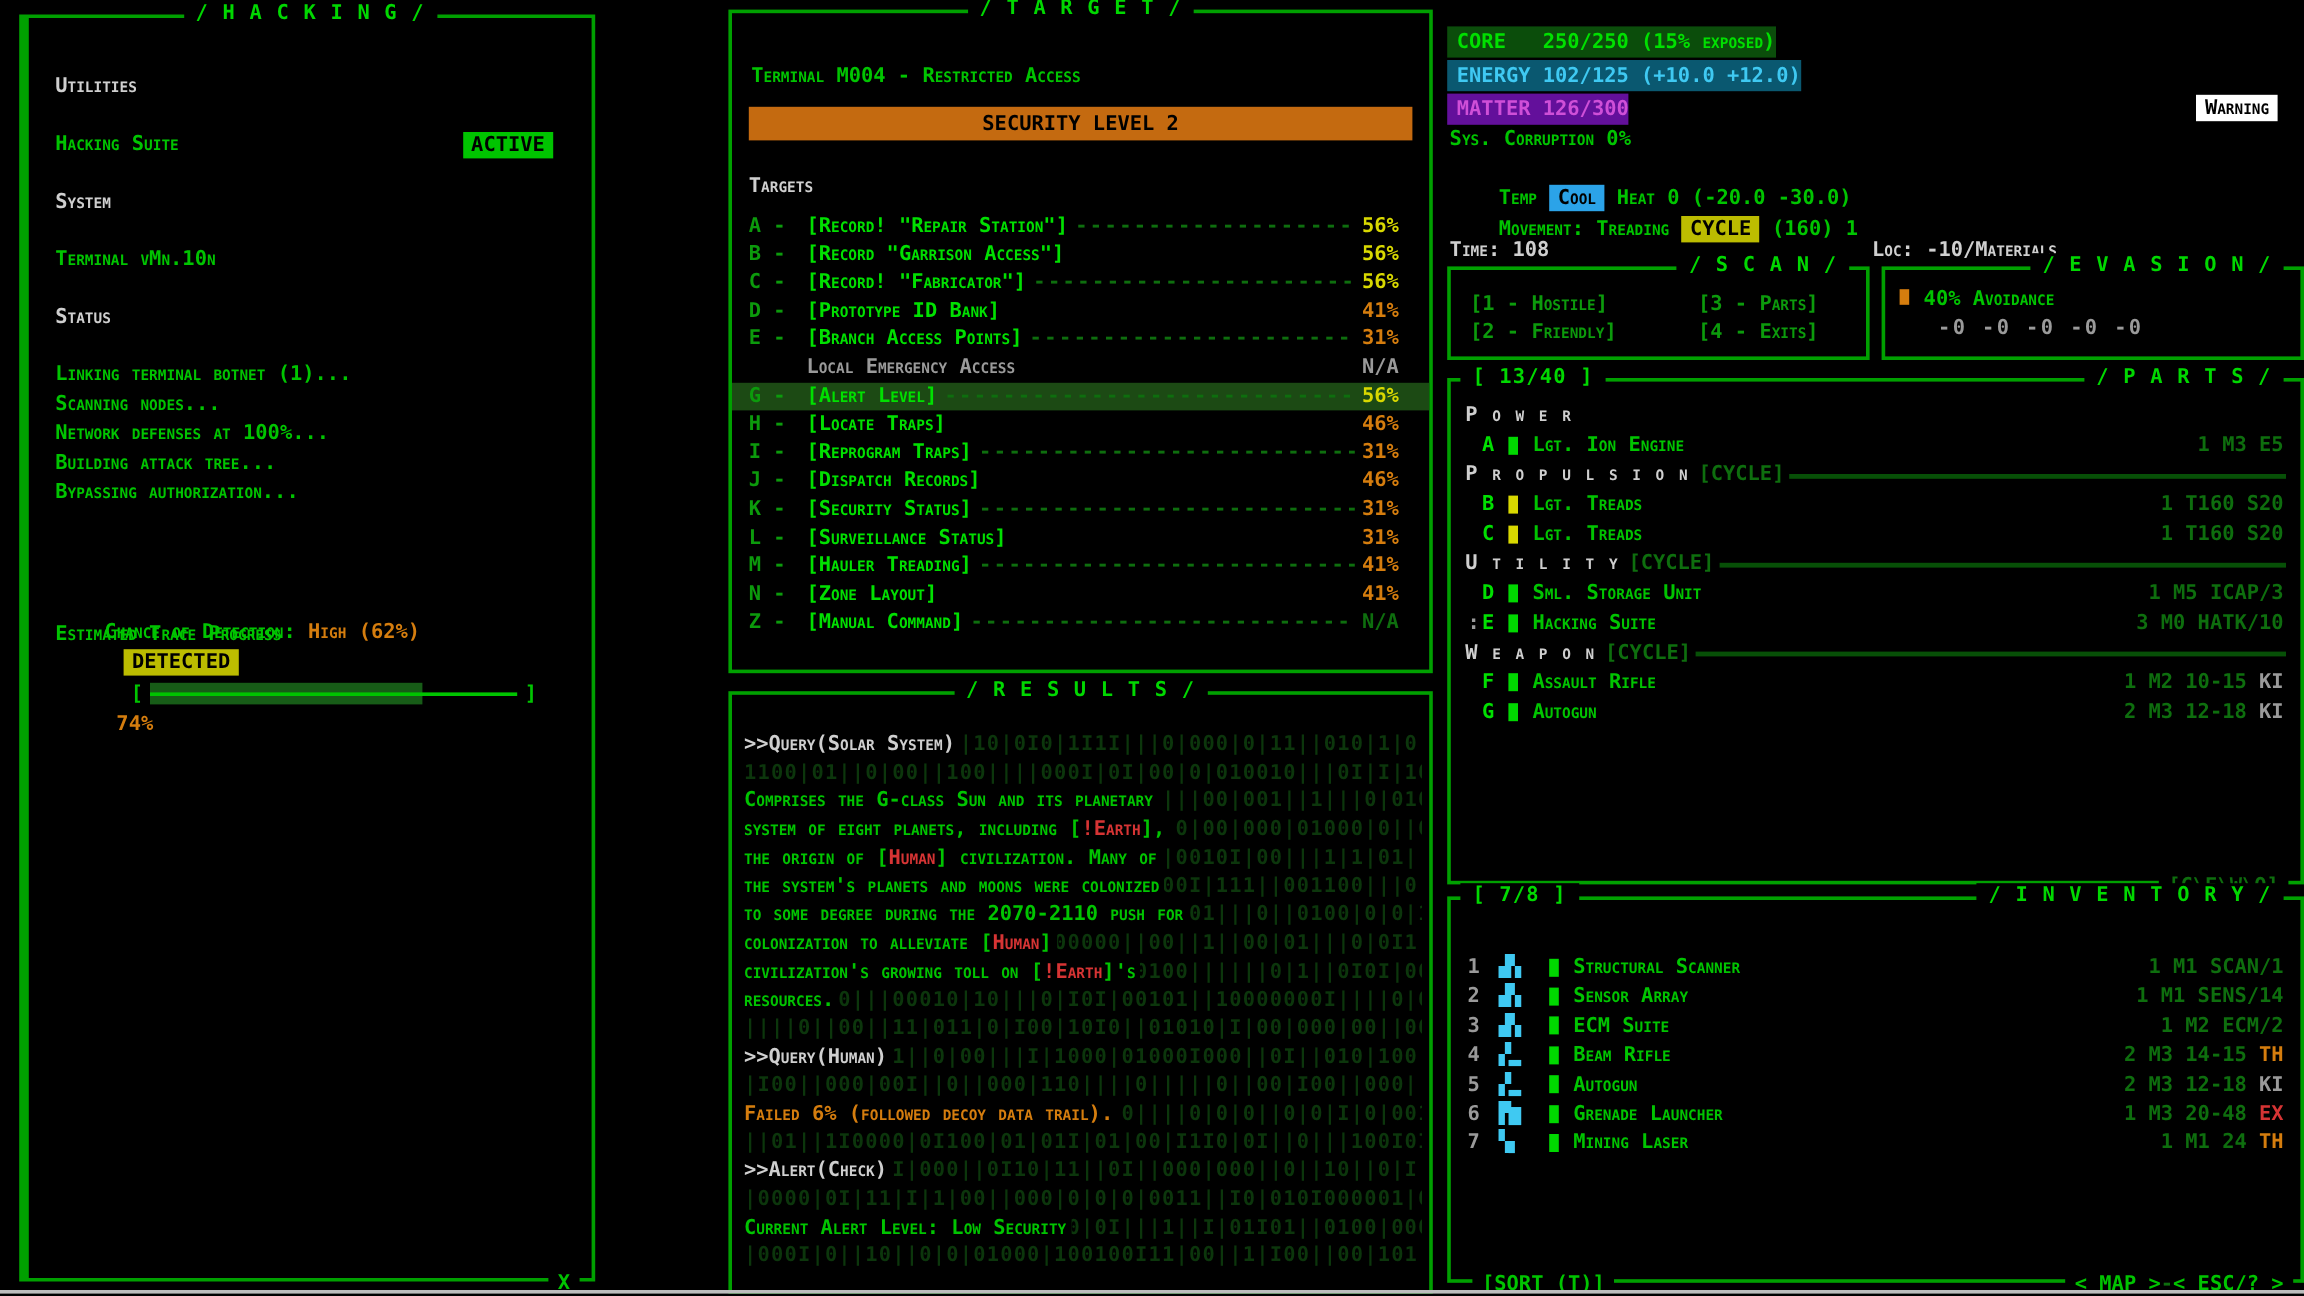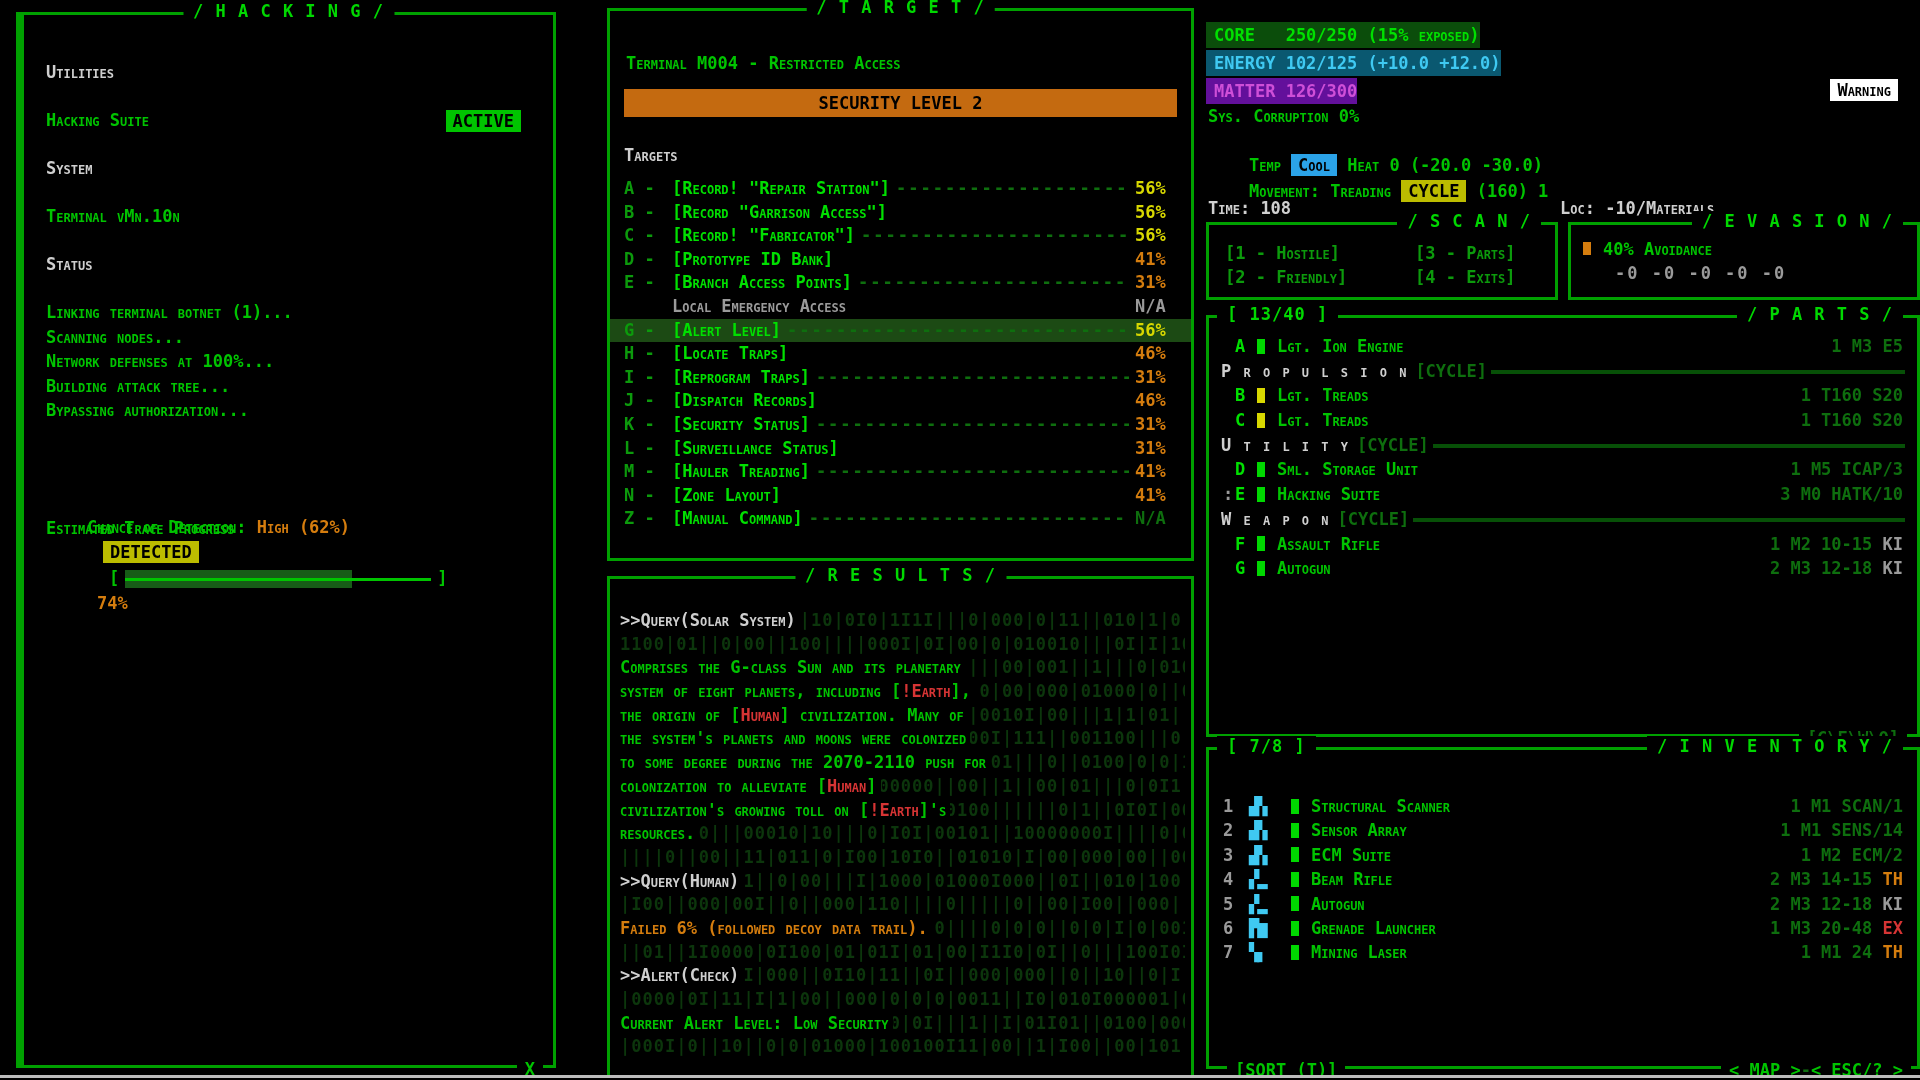--- a/index.html
+++ b/index.html
@@ -57,21 +57,21 @@
   .i-icon{width:42px;flex:none;color:var(--cyan);font-variant-caps:normal;letter-spacing:-2px}
   .scan-grid{display:grid;grid-template-columns:190px auto;row-gap:0;padding:16px 0 0 16px;color:var(--dim)}
   .scan-cell{height:24px;line-height:24px;white-space:pre}
   .trace-track{display:inline-block;position:relative;width:306px;height:18px;vertical-align:middle;margin:0 6px}
   .trace-fill{position:absolute;left:0;top:0;height:100%;background:#175c17}
   .trace-line{position:absolute;left:0;top:8px;height:3px;width:100%;background:#00c400}
 </style>
 </head>
 <body>
 
-<div class="panel" style="left:16px;top:12px;width:540px;height:1056px;border-left-width:8px">
+<div class="panel" style="left:16px;top:12px;width:480px;height:1056px;border-left-width:8px">
   <div class="panel-h ph-c">/ H A C K I N G /</div>
   <div class="panel-f" style="right:10px">X</div>
 
   <div class="hk c-white" style="top:45px">Utilities</div>
   <div class="hk hk-flex" style="top:93px">
     <span class="c-green">Hacking Suite</span>
     <span class="badge bg-green" style="margin-left:auto;margin-right:14px">ACTIVE</span>
   </div>
   <div class="hk c-white" style="top:141px">System</div>
   <div class="hk c-green" style="top:189px">Terminal vMn.10n</div>
@@ -184,20 +184,21 @@
       <span class="blk" style="background:#d57d0e;height:13px"></span><span class="c-green">40% Avoidance</span>
     </div>
     <div class="c-gray" style="position:absolute;left:44px;top:38px;letter-spacing:2px">-0 -0 -0 -0 -0</div>
   </div>
 
   <div class="panel" style="left:0;top:315px;width:714px;height:422px">
     <div class="panel-h ph-l">[ 13/40 ]</div>
     <div class="panel-h ph-r">/ P A R T S /</div>
     <div class="panel-f c-dark" style="right:10px">[C\E\W\Q]</div>
     <div style="position:absolute;left:0;right:0;top:16px">
+        <div class="p-sec"><span class="p-seclabel c-white">P o w e r</span></div>
         <div class="p-row"><span class="p-pre c-gray"></span><span class="p-key c-bright">A</span><span class="blk" style="background: rgb(0, 216, 0);"></span><span class="c-green">Lgt. Ion Engine</span><span class="p-info"><span class="c-dark">1 M3 E5</span></span></div>
         <div class="p-sec"><span class="p-seclabel c-white">P r o p u l s i o n</span><span class="p-cycle">[CYCLE]</span><span class="p-line"></span></div>
         <div class="p-row"><span class="p-pre c-gray"></span><span class="p-key c-bright">B</span><span class="blk" style="background: rgb(216, 216, 0);"></span><span class="c-green">Lgt. Treads</span><span class="p-info"><span class="c-dark">1 T160 S20</span></span></div>
         <div class="p-row"><span class="p-pre c-gray"></span><span class="p-key c-bright">C</span><span class="blk" style="background: rgb(216, 216, 0);"></span><span class="c-green">Lgt. Treads</span><span class="p-info"><span class="c-dark">1 T160 S20</span></span></div>
         <div class="p-sec"><span class="p-seclabel c-white">U t i l i t y</span><span class="p-cycle">[CYCLE]</span><span class="p-line"></span></div>
         <div class="p-row"><span class="p-pre c-gray"></span><span class="p-key c-bright">D</span><span class="blk" style="background: rgb(0, 216, 0);"></span><span class="c-green">Sml. Storage Unit</span><span class="p-info"><span class="c-dark">1 M5 ICAP/3</span></span></div>
         <div class="p-row"><span class="p-pre c-gray">:</span><span class="p-key c-bright">E</span><span class="blk" style="background: rgb(0, 216, 0);"></span><span class="c-green">Hacking Suite</span><span class="p-info"><span class="c-dark">3 M0 HATK/10</span></span></div>
         <div class="p-sec"><span class="p-seclabel c-white">W e a p o n</span><span class="p-cycle">[CYCLE]</span><span class="p-line"></span></div>
         <div class="p-row"><span class="p-pre c-gray"></span><span class="p-key c-bright">F</span><span class="blk" style="background: rgb(0, 216, 0);"></span><span class="c-green">Assault Rifle</span><span class="p-info"><span class="c-dark">1 M2 10-15</span><span class="c-gray"> KI</span></span></div>
         <div class="p-row"><span class="p-pre c-gray"></span><span class="p-key c-bright">G</span><span class="blk" style="background: rgb(0, 216, 0);"></span><span class="c-green">Autogun</span><span class="p-info"><span class="c-dark">2 M3 12-18</span><span class="c-gray"> KI</span></span></div>

